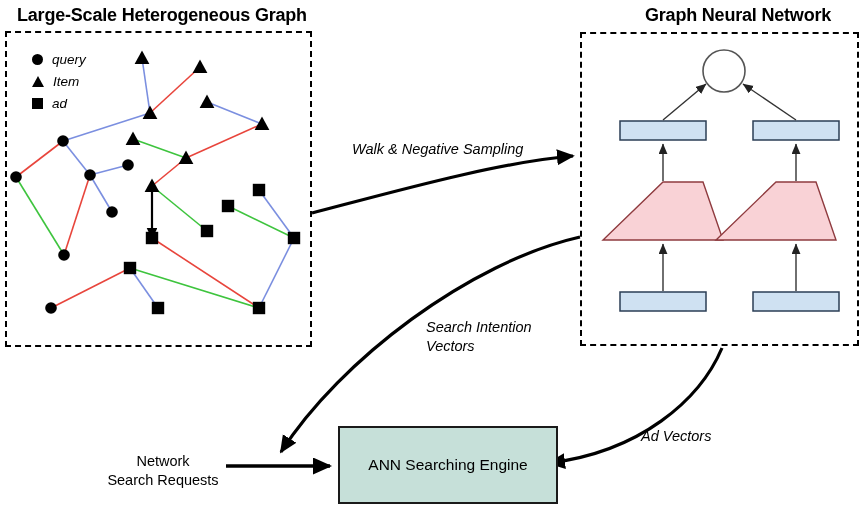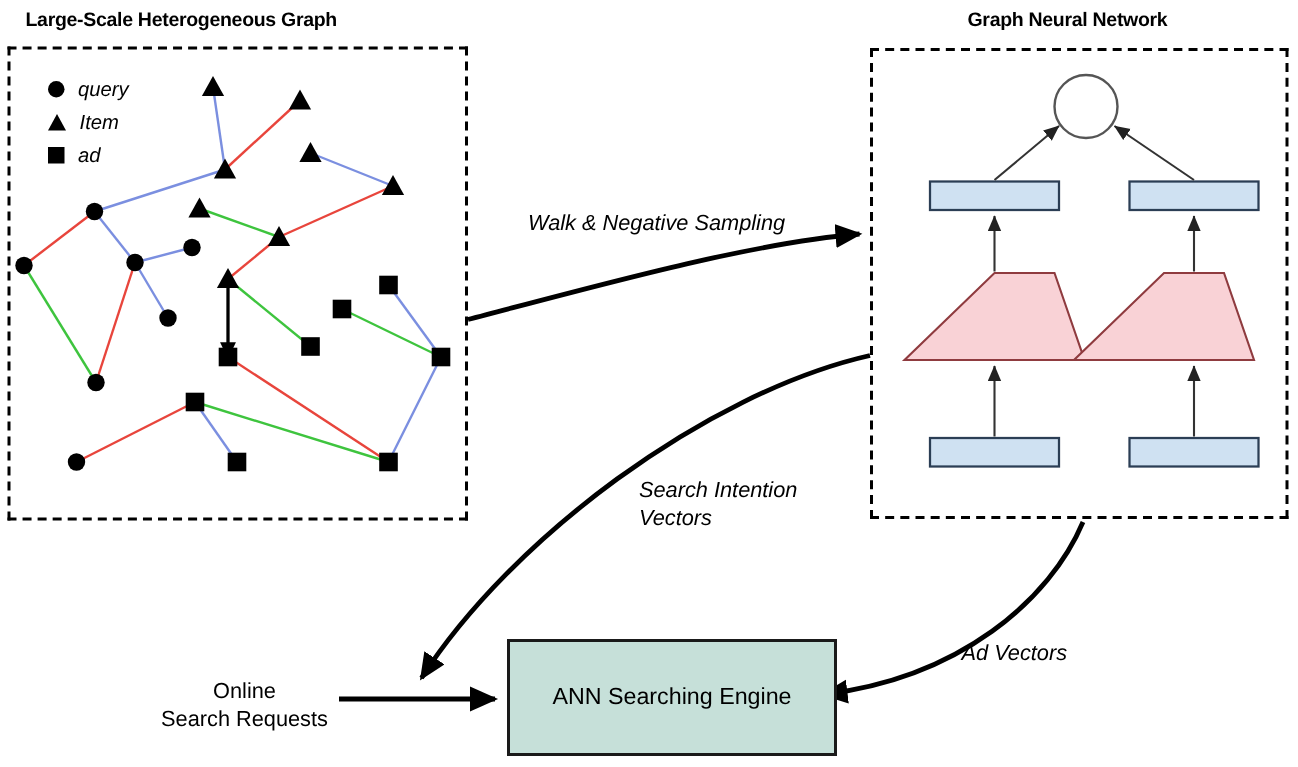--- a/index.html
+++ b/index.html
@@ -11,21 +11,21 @@
     position: relative;
     width: 865px;
     height: 511px;
     background: #ffffff;
     font-family: "Liberation Sans", sans-serif;
     overflow: hidden;
   }
   .title {
     position: absolute;
     font-weight: bold;
-    font-size: 13px;
+    font-size: 18px;
     color: #000000;
     white-space: nowrap;
     letter-spacing: -0.2px;
   }
   #graph-title { left: 17px; top: 5px; }
   #dnn-title   { left: 645px; top: 5px; }
 
   .dashed-box {
     position: absolute;
     border: 2.5px dashed #000000;
@@ -218,21 +218,21 @@
   <div class="italic-label" id="lbl-walk" style="left:352px; top:140px;">Walk &amp; Negative Sampling</div>
 
   <div class="italic-label" id="lbl-intent" style="left:426px; top:318px;">
     <div>Search Intention</div>
     <div>Vectors</div>
   </div>
 
   <div class="italic-label" id="lbl-adv" style="left:641px; top:427px;">Ad Vectors</div>
 
   <div class="plain-label" id="lbl-online" style="left:98px; top:452px; width:130px;">
-    <div>Online</div>
+    <div>Network</div>
     <div>Search Requests</div>
   </div>
 
   <div class="flowbox" id="ann-box">
     <span id="ann-label">ANN Searching Engine</span>
   </div>
 
 </div>
 
 </body></html>

